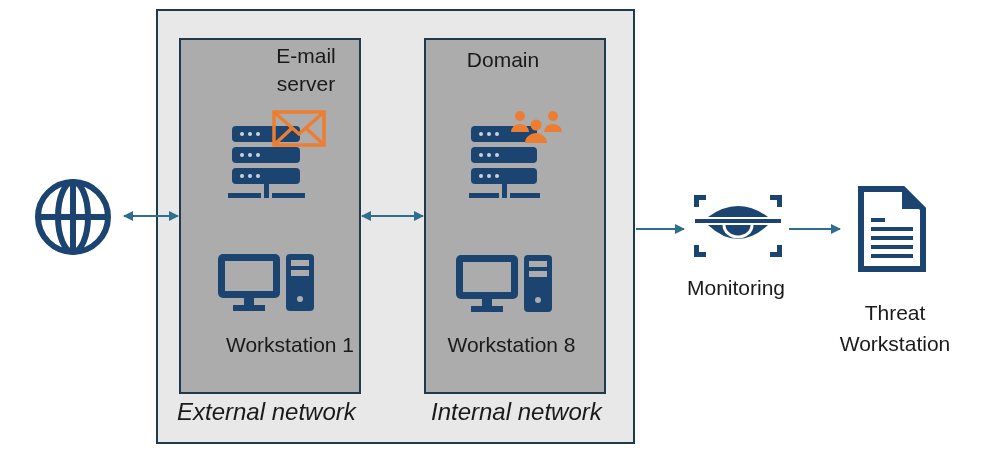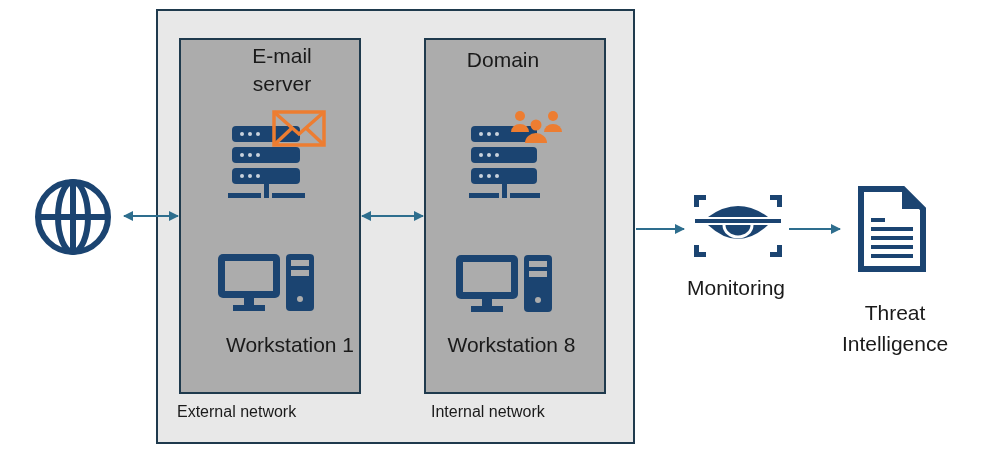--- a/index.html
+++ b/index.html
@@ -5,34 +5,34 @@
   html, body { margin:0; padding:0; background:#ffffff; }
   body { width:1000px; height:455px; position:relative; overflow:hidden;
          font-family:"Liberation Sans", "DejaVu Sans", sans-serif; color:#1a1a1a; }
   .abs { position:absolute; }
   .outer { left:156px; top:9px; width:479px; height:435px; background:#e8e8e8;
            border:2px solid #1f3a4d; box-sizing:border-box; }
   .inner { background:#acacac; border:2px solid #1f3a4d; box-sizing:border-box; }
   #box1 { left:179px; top:38px; width:182px; height:356px; }
   #box2 { left:424px; top:38px; width:182px; height:356px; }
   .lbl { position:absolute; text-align:center; font-size:21px; line-height:28px; }
-  .netlbl { position:absolute; font-size:16px; line-height:24px; }
+  .netlbl { position:absolute; font-size:24px; line-height:24px;font-style:italic; }
   svg { position:absolute; overflow:visible; }
 </style>
 </head>
 <body>
 
 <div class="abs outer"></div>
 <div id="box1" class="abs inner"></div>
 <div id="box2" class="abs inner"></div>
 
 <div class="netlbl" style="left:177px; top:400px;">External network</div>
 <div class="netlbl" style="left:431px; top:400px;text-align:center;">Internal network</div>
 
-<div class="lbl" style="left:170px; top:42px; width:156px;padding-left:34px;">
+<div class="lbl" style="left:194px; top:42px; width:156px;padding-left:34px;">
   <div>E-mail</div>
   <div>server</div>
 </div>
 <svg style="left:228px; top:110px;" width="110" height="95">
   <g fill="#1b4471">
     <rect x="4" y="16" width="68" height="16" rx="4"></rect>
     <rect x="4" y="37" width="68" height="16" rx="4"></rect>
     <rect x="4" y="58" width="68" height="16" rx="4"></rect>
     <g fill="#c9d3dd">
       <circle cx="14" cy="24" r="2"></circle>
@@ -165,14 +165,14 @@
   <g fill="#1b4471">
     <rect x="13" y="32" width="14" height="4"></rect>
     <rect x="13" y="41" width="42" height="4"></rect>
     <rect x="13" y="50" width="42" height="4"></rect>
     <rect x="13" y="59" width="42" height="4"></rect>
     <rect x="13" y="68" width="42" height="4"></rect>
   </g>
 </svg>
 <div class="lbl" style="left:830px; top:276px; width:130px; font-size:21px; line-height:31px;margin-top:21px;">
   <div>Threat</div>
-  <div>Intelligence</div>
+  <div>Workstation</div>
 </div>
 
 </body></html>

